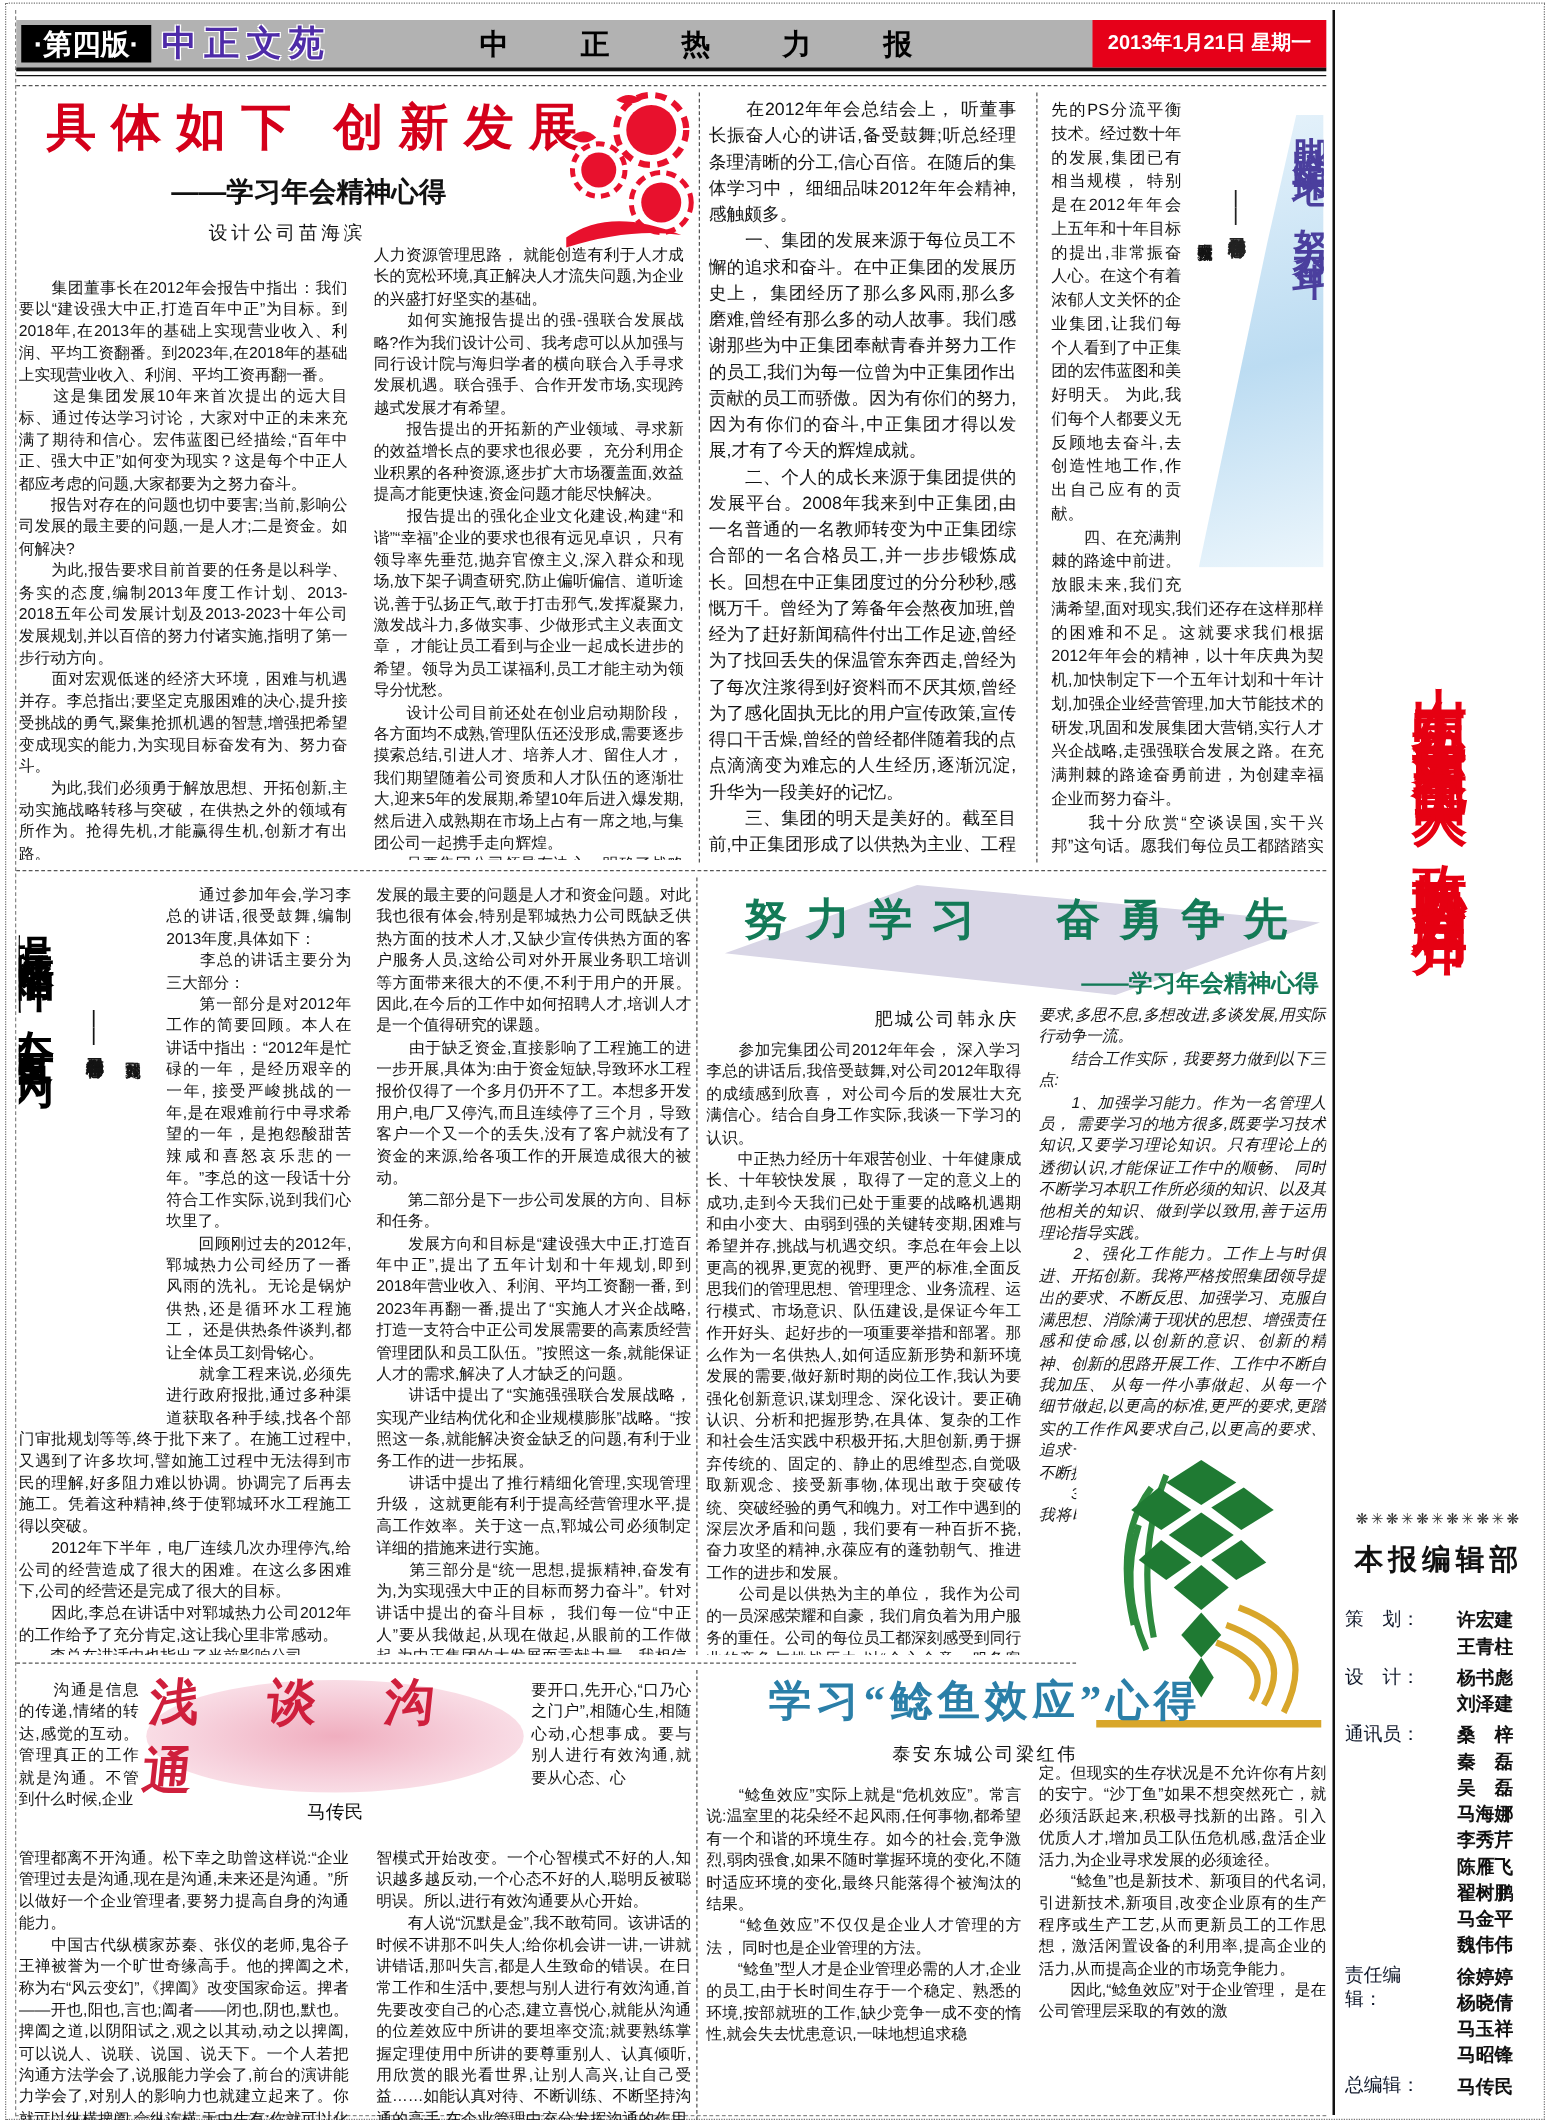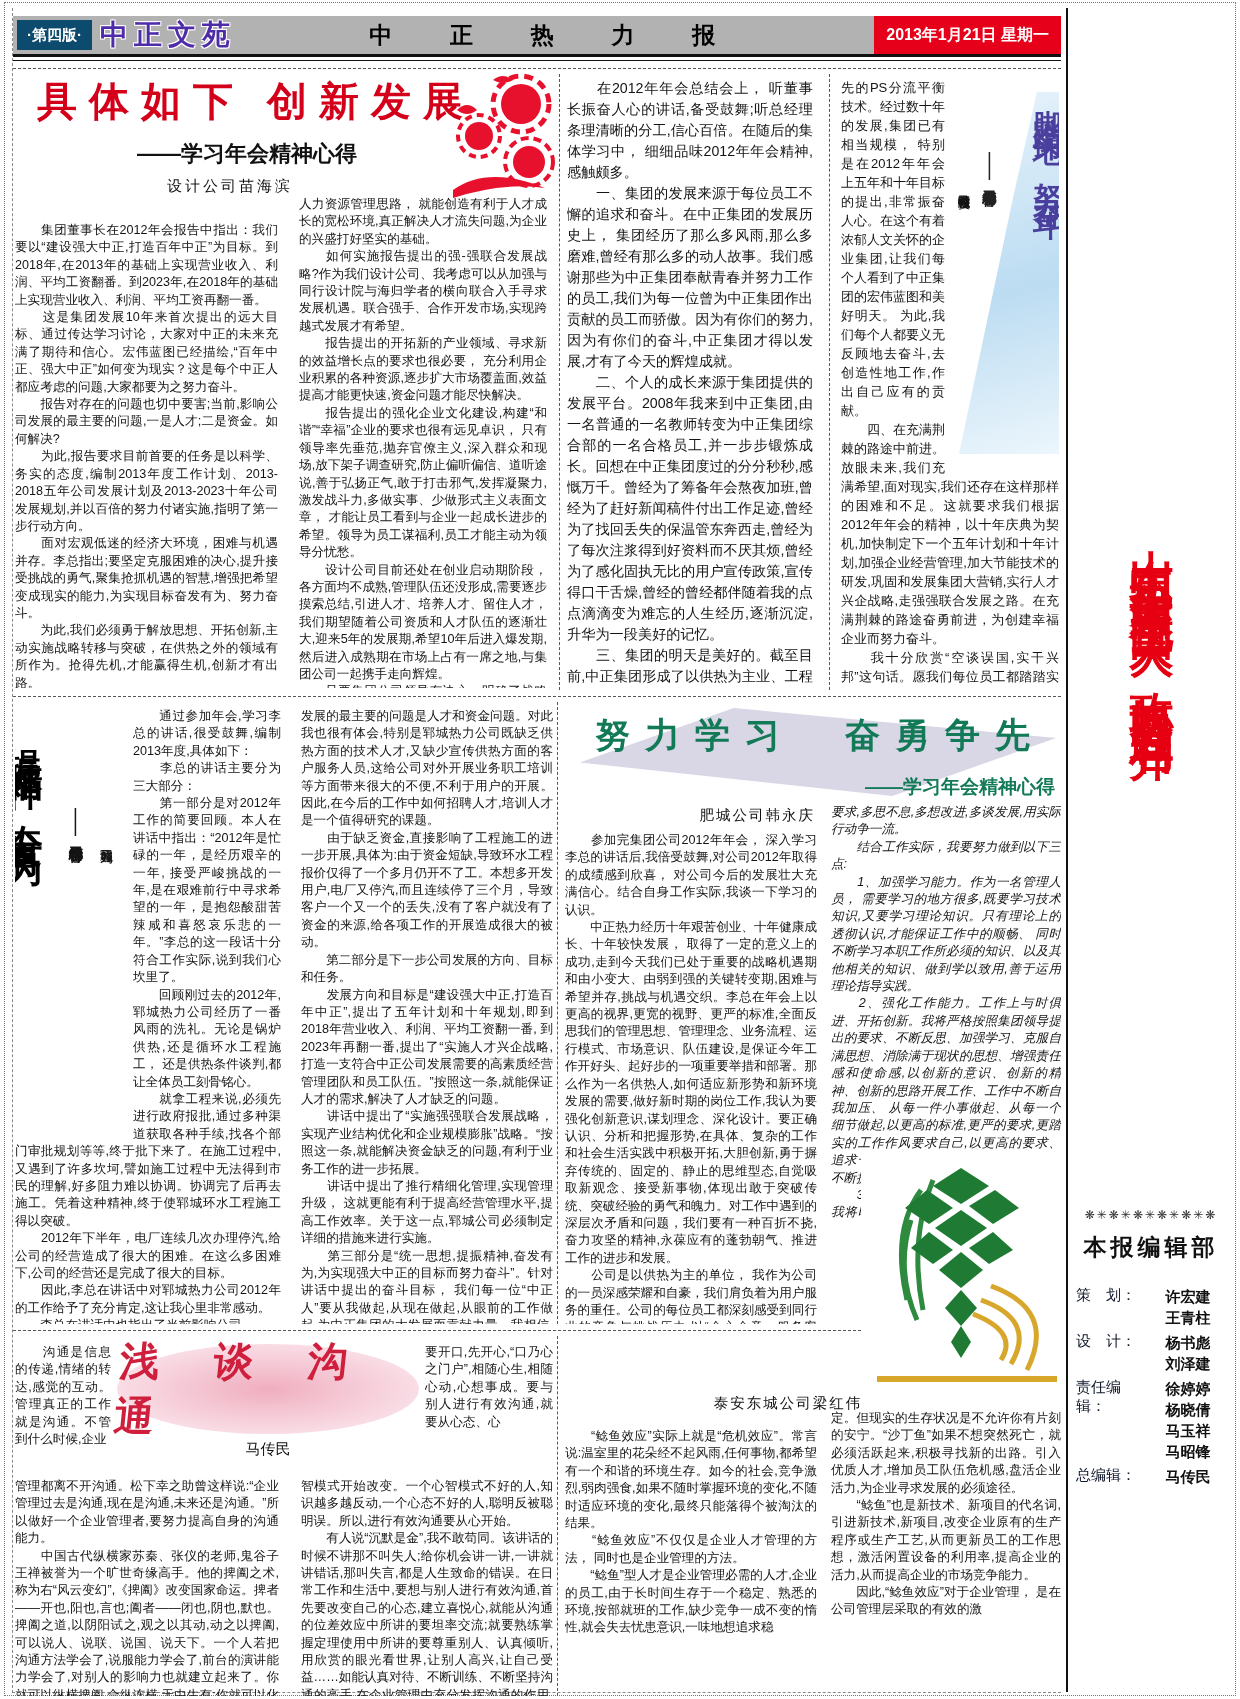--- a/index.html
+++ b/index.html
@@ -2,21 +2,21 @@
 <html><head>
 <meta charset="utf-8">
 <style>
   html,body{margin:0;padding:0;background:#fff;}
   body{width:1240px;height:1699px;position:relative;font-family:"Liberation Sans",sans-serif;color:#111;overflow:hidden;}
   .page-border{position:absolute;left:4px;top:2px;width:1230px;height:1692px;border:1px dotted #777;}
   .main{position:absolute;left:12px;top:8px;width:1048px;height:1684px;border-left:1px dashed #888;border-bottom:1px dashed #888;}
   
   .header{position:absolute;left:0px;top:8px;width:1048px;height:38px;background:#b2b2b2;border-bottom:3px solid #111;display:flex;align-items:center;}
   .header::after{content:"";position:absolute;left:0;bottom:-7px;width:100%;height:1px;background:#111;}
-  .badge{background:#0c4a6e;color:#fff;font-weight:700;font-size:15px;height:30px;line-height:30px;padding:0 10px;margin-left:4px;}
+  .badge{background:#000000;color:#fff;font-weight:700;font-size:23px;height:30px;line-height:30px;padding:0 10px;margin-left:4px;}
   .section-name{color:#4e2ba8;font-weight:900;font-size:28px;letter-spacing:6px;margin-left:8px;font-family:"Liberation Serif",serif;
     text-shadow:-1px -1px 0 #fff,1px -1px 0 #fff,-1px 1px 0 #fff,1px 1px 0 #fff;}
   .masthead{flex:1;text-align:center;font-family:"Liberation Serif",serif;font-size:23px;font-weight:700;letter-spacing:26px;color:#000;}
   .datebox{background:#e60019;color:#fff;font-weight:700;font-size:16px;height:38px;line-height:38px;padding:0 12px;}
   
   .hr{position:absolute;border-top:1px dashed #555;height:0;}
   .vr{position:absolute;border-left:1px dashed #555;width:0;}
   
   .txt{position:absolute;text-align:justify;overflow:hidden;white-space:pre-line;color:#141414;}
   .f12{font-size:12.6px;line-height:17.4px;}
@@ -210,20 +210,21 @@
   <div class="a5-ellipse">
     <div class="a5-title">浅 谈 沟 通</div>
   </div>
   <div class="a5-byline kai">马传民</div>
   <div class="txt f12" style="left:412px;top:1336px;width:128px;height:128px;">要开口,先开心,“口乃心之门户”,相随心生,相随心动,心想事成。要与别人进行有效沟通,就要从心态、心</div>
   <div class="txt f12" style="left:2px;top:1470px;width:264px;height:218px;">管理都离不开沟通。松下幸之助曾这样说:“企业管理过去是沟通,现在是沟通,未来还是沟通。”所以做好一个企业管理者,要努力提高自身的沟通能力。
 　　中国古代纵横家苏秦、张仪的老师,鬼谷子王禅被誉为一个旷世奇缘高手。他的捭阖之术,称为右“风云变幻”,《捭阖》改变国家命运。捭者——开也,阳也,言也;阖者——闭也,阴也,默也。捭阖之道,以阴阳试之,观之以其动,动之以捭阖,可以说人、说联、说国、说天下。一个人若把沟通方法学会了,说服能力学会了,前台的演讲能力学会了,对别人的影响力也就建立起来了。你就可以纵横捭阖,合纵连横,无中生有;你就可以化干戈为玉帛,化腐朽为神奇,化不可能为可能,化满腔愤怒为灰烬……</div>
   <div class="txt f12" style="left:288px;top:1470px;width:252px;height:218px;">智模式开始改变。一个心智模式不好的人,知识越多越反动,一个心态不好的人,聪明反被聪明误。所以,进行有效沟通要从心开始。
 　　有人说“沉默是金”,我不敢苟同。该讲话的时候不讲那不叫失人;给你机会讲一讲,一讲就讲错话,那叫失言,都是人生致命的错误。在日常工作和生活中,要想与别人进行有效沟通,首先要改变自己的心态,建立喜悦心,就能从沟通的位差效应中所讲的要坦率交流;就要熟练掌握定理使用中所讲的要尊重别人、认真倾听,用欣赏的眼光看世界,让别人高兴,让自己受益……如能认真对待、不断训练、不断坚持沟通的高手,在企业管理中充分发挥沟通的作用,出奇制胜,达到想要的效果。</div>
 
+  <div class="a6-title">学习“鲶鱼效应”心得</div>
   <div class="a6-byline kai">泰安东城公司梁红伟</div>
   <div class="txt f12" style="left:818px;top:1402px;width:230px;height:286px;">定。但现实的生存状况是不允许你有片刻的安宁。“沙丁鱼”如果不想突然死亡，就必须活跃起来,积极寻找新的出路。引入优质人才,增加员工队伍危机感,盘活企业活力,为企业寻求发展的必须途径。
 　　“鲶鱼”也是新技术、新项目的代名词,引进新技术,新项目,改变企业原有的生产程序或生产工艺,从而更新员工的工作思想，激活闲置设备的利用率,提高企业的活力,从而提高企业的市场竞争能力。
 　　因此,“鲶鱼效应”对于企业管理， 是在公司管理层采取的有效的激</div>
   <div class="txt f12" style="left:552px;top:1420px;width:252px;height:268px;">　　“鲶鱼效应”实际上就是“危机效应”。常言说:温室里的花朵经不起风雨,任何事物,都希望有一个和谐的环境生存。如今的社会,竞争激烈,弱肉强食,如果不随时掌握环境的变化,不随时适应环境的变化,最终只能落得个被淘汰的结果。
 　　“鲶鱼效应”不仅仅是企业人才管理的方法， 同时也是企业管理的方法。
 　　“鲶鱼”型人才是企业管理必需的人才,企业的员工,由于长时间生存于一个稳定、熟悉的环境,按部就班的工作,缺少竞争一成不变的惰性,就会失去忧患意识,一味地想追求稳</div>
 
 </div>
 
@@ -236,20 +237,32 @@
       <div class="edit-label">策　划：</div>
       <div class="edit-names">许宏建
 王青柱</div>
     </div>
     <div class="edit-row">
       <div class="edit-label">设　计：</div>
       <div class="edit-names">杨书彪
 刘泽建</div>
     </div>
     <div class="edit-row">
+      <div class="edit-label">通讯员：</div>
+      <div class="edit-names">桑　梓
+秦　磊
+吴　磊
+马海娜
+李秀芹
+陈雁飞
+翟树鹏
+马金平
+魏伟伟</div>
+    </div>
+    <div class="edit-row">
       <div class="edit-label">责任编辑：</div>
       <div class="edit-names">徐婷婷
 杨晓倩
 马玉祥
 马昭锋</div>
     </div>
     <div class="edit-row">
       <div class="edit-label">总编辑：</div>
       <div class="edit-names">马传民</div>
     </div>

